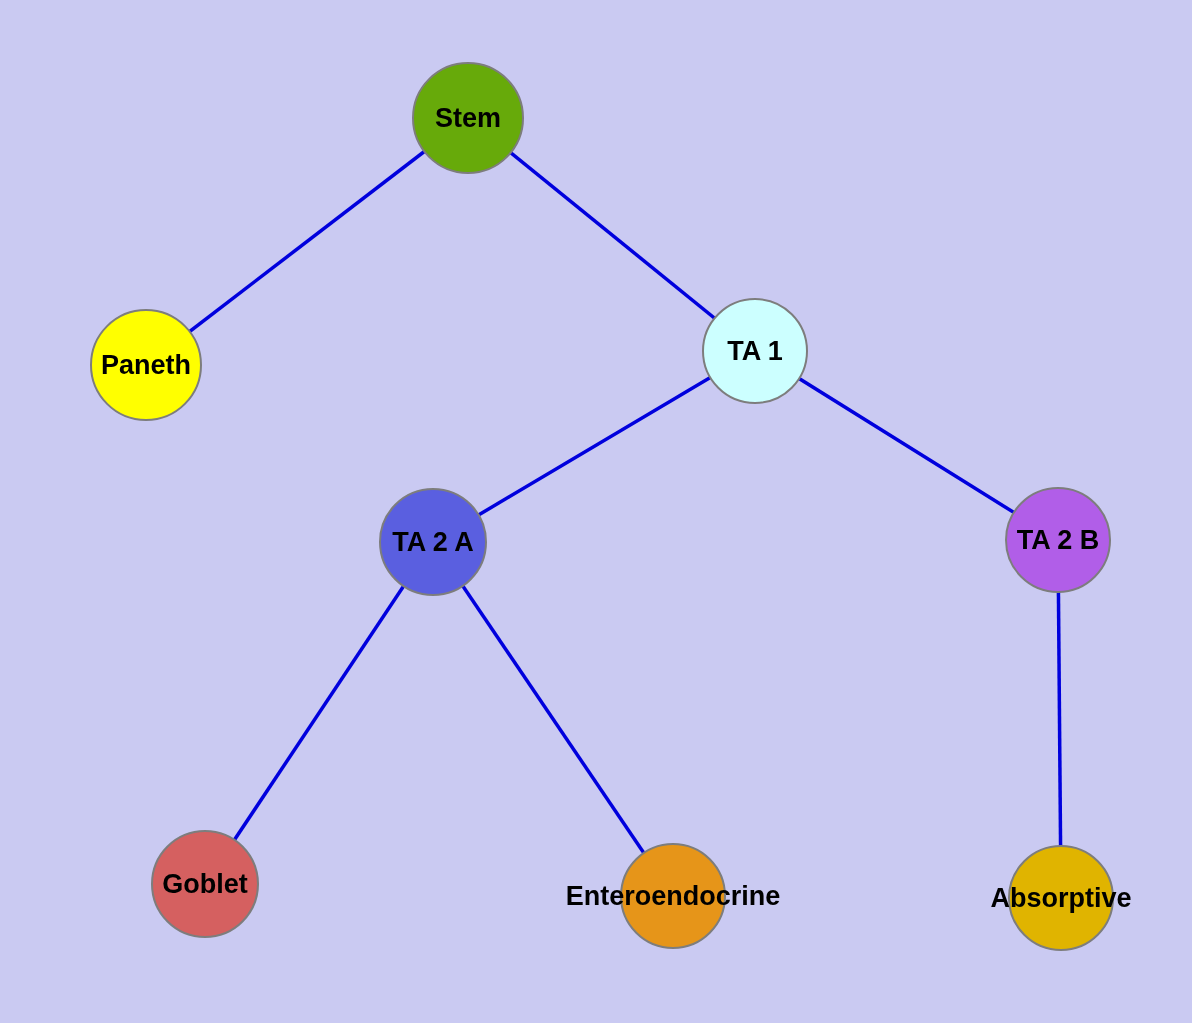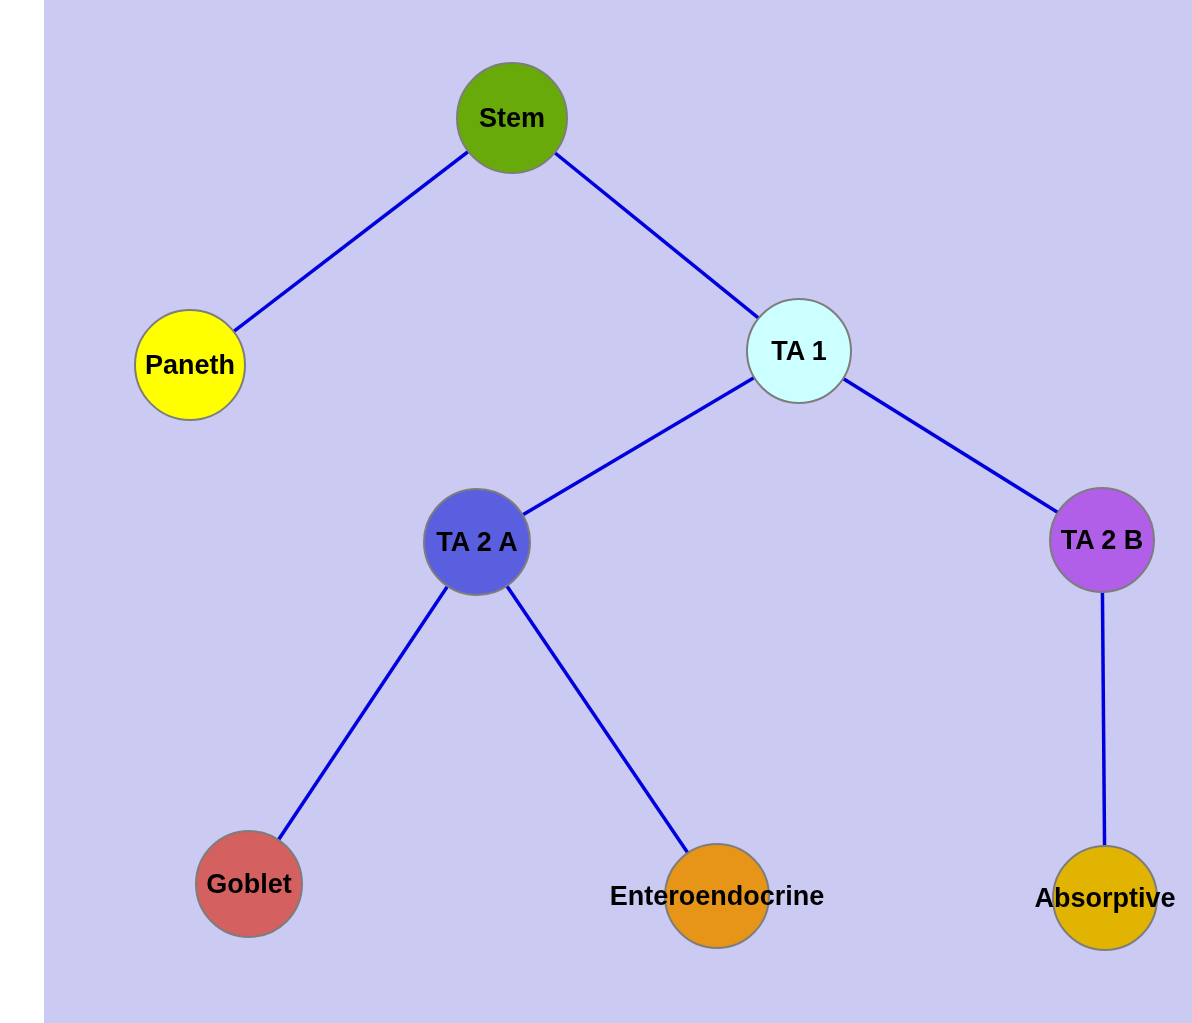--- a/index.html
+++ b/index.html
@@ -9,21 +9,20 @@
   body {
     font-family: "Liberation Sans", sans-serif;
     width: 1192px;
     height: 1023px;
     overflow: hidden;
   }
   #graph-wrap {
     position: relative;
     width: 1136px;
     height: 1023px;
-    margin-left: 44px;
   }
   svg {
     display: block;
   }
   .node-circle {
     stroke-width: 2px;
     cursor: pointer;
   }
   .node-label {
     font-family: "Liberation Sans", sans-serif;

